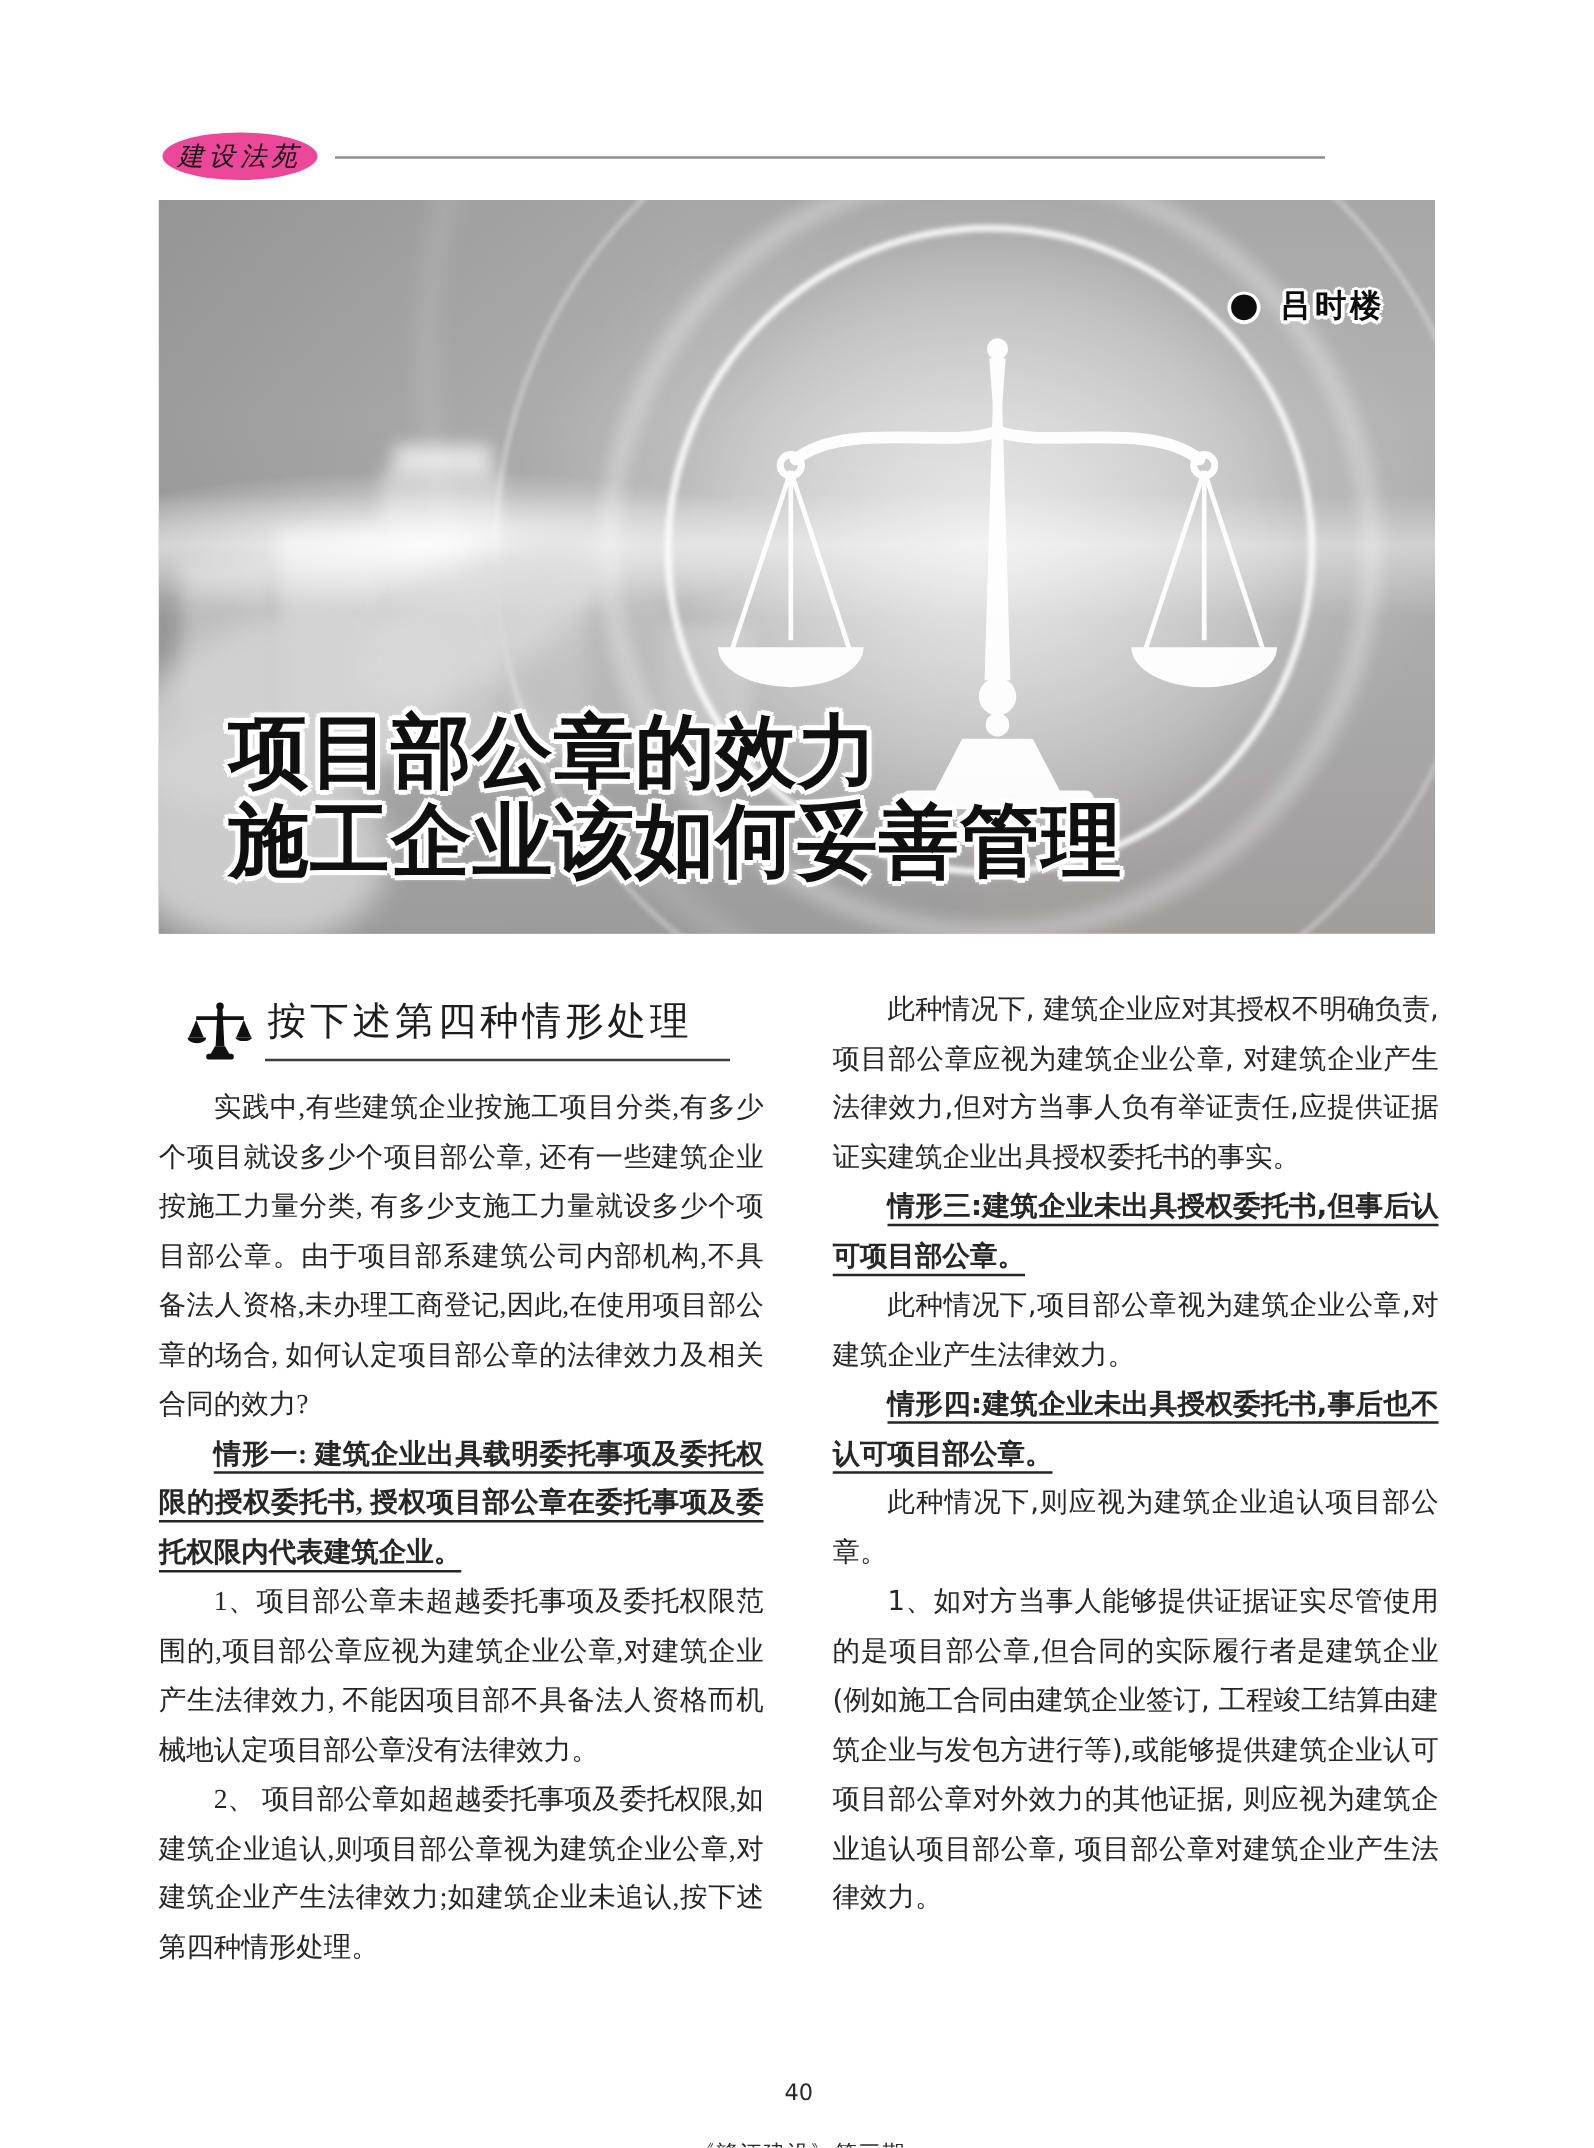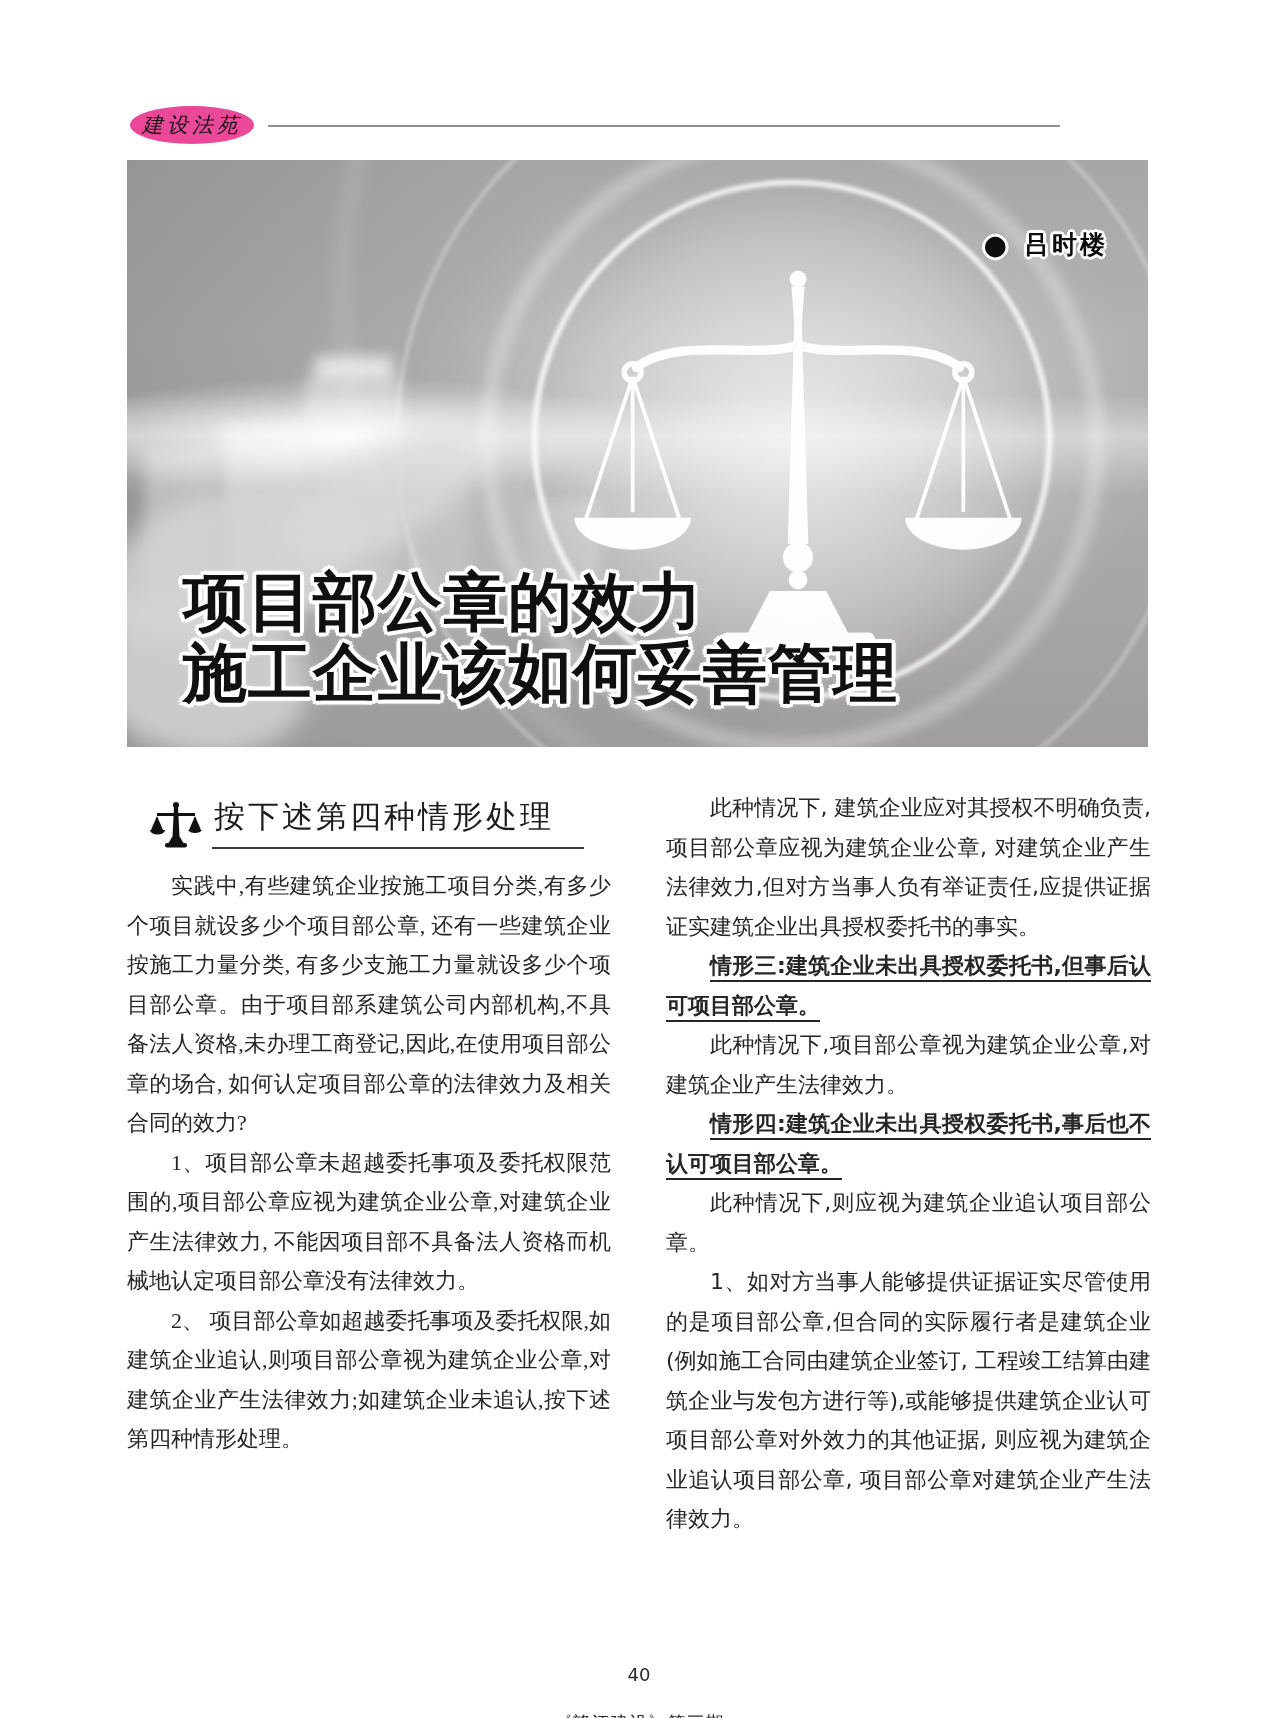--- a/index.html
+++ b/index.html
@@ -178,20 +178,21 @@
     <path d="M90,30 L78,58 L102,58 Z"></path>
     <path d="M76,58 A15,9 0 0 0 104,58 Z"></path>
     <path d="M36,86 L68,86 L60,72 L44,72 Z"></path>
     <rect x="30" y="84" width="44" height="9" rx="4"></rect>
   </svg>
   <span class="section-title">按下述第四种情形处理</span>
 </div>
 
 <div class="col col-left">
     <p class="para">实践中,有些建筑企业按施工项目分类,有多少个项目就设多少个项目部公章, 还有一些建筑企业按施工力量分类, 有多少支施工力量就设多少个项目部公章。由于项目部系建筑公司内部机构,不具备法人资格,未办理工商登记,因此,在使用项目部公章的场合, 如何认定项目部公章的法律效力及相关合同的效力?</p>
+    <p class="case-head">情形一: 建筑企业出具载明委托事项及委托权限的授权委托书, 授权项目部公章在委托事项及委托权限内代表建筑企业。</p>
     <p class="para">1、项目部公章未超越委托事项及委托权限范围的,项目部公章应视为建筑企业公章,对建筑企业产生法律效力, 不能因项目部不具备法人资格而机械地认定项目部公章没有法律效力。</p>
     <p class="para">2、 项目部公章如超越委托事项及委托权限,如建筑企业追认,则项目部公章视为建筑企业公章,对建筑企业产生法律效力;如建筑企业未追认,按下述第四种情形处理。</p>
   </div>
 <div class="col col-right">
     <p class="para">此种情况下, 建筑企业应对其授权不明确负责,项目部公章应视为建筑企业公章, 对建筑企业产生法律效力,但对方当事人负有举证责任,应提供证据证实建筑企业出具授权委托书的事实。</p>
     <p class="case-head">情形三:建筑企业未出具授权委托书,但事后认可项目部公章。</p>
     <p class="para">此种情况下,项目部公章视为建筑企业公章,对建筑企业产生法律效力。</p>
     <p class="case-head">情形四:建筑企业未出具授权委托书,事后也不认可项目部公章。</p>
     <p class="para">此种情况下,则应视为建筑企业追认项目部公章。</p>
     <p class="para">1、如对方当事人能够提供证据证实尽管使用的是项目部公章,但合同的实际履行者是建筑企业(例如施工合同由建筑企业签订, 工程竣工结算由建筑企业与发包方进行等),或能够提供建筑企业认可项目部公章对外效力的其他证据, 则应视为建筑企业追认项目部公章, 项目部公章对建筑企业产生法律效力。</p>

